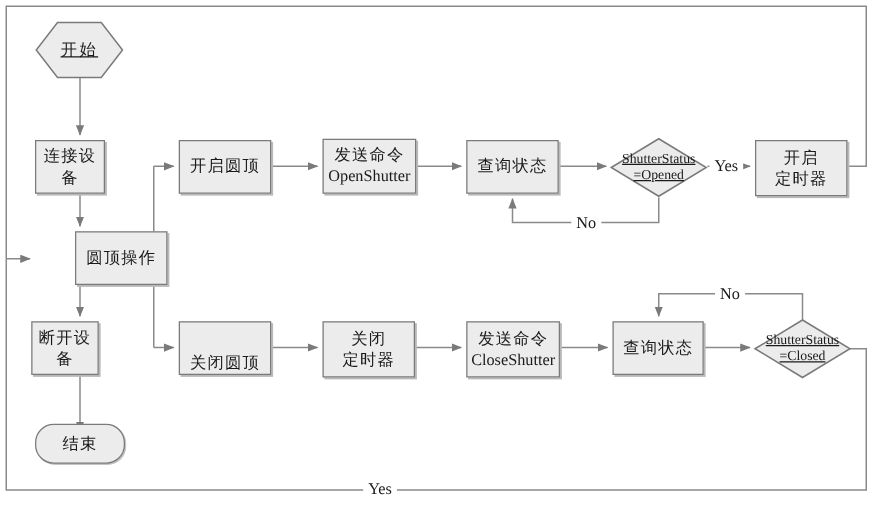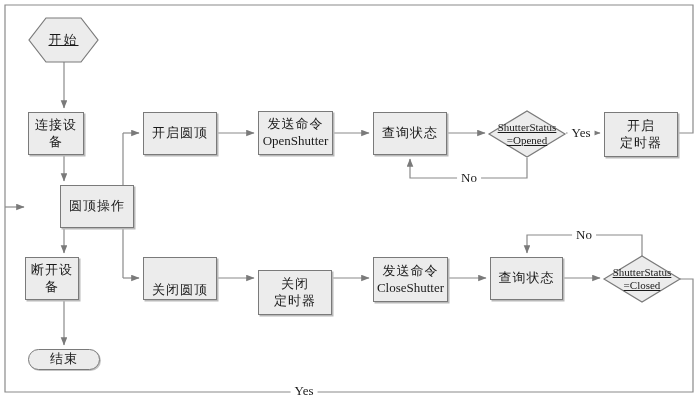--- a/index.html
+++ b/index.html
@@ -84,21 +84,21 @@
   </div>
 
   <div class="node" style="left:28px;top:185px;width:74px;height:43px;margin-left:32px;">
     <span>圆顶操作</span>
   </div>
 
   <div class="node" style="left:25px;top:257px;width:54px;height:43px;">
     <span>断开设备</span>
   </div>
 
-  <div class="node stadium" style="left:28px;top:349px;width:72px;height:21px;">
+  <div class="node stadium" style="left:28px;top:339px;width:72px;height:32px;">
     <span>结束</span>
   </div>
 
   <div class="node" style="left:143px;top:112px;width:74px;height:43px;">
     <span>开启圆顶</span>
   </div>
 
   <div class="node" style="left:258px;top:111px;width:75px;height:44px;">
     <span>发送命令</span>
     <span class="latin">OpenShutter</span>
@@ -115,21 +115,21 @@
 
   <div class="node" style="left:604px;top:112px;width:74px;height:45px;">
     <span>开启</span>
     <span>定时器</span>
   </div>
 
   <div class="node" style="left:143px;top:257px;width:74px;height:43px;justify-content:flex-end;">
     <span>关闭圆顶</span>
   </div>
 
-  <div class="node" style="left:258px;top:257px;width:74px;height:45px;margin-top:13px;">
+  <div class="node" style="left:258px;top:257px;width:74px;height:45px;">
     <span>关闭</span>
     <span>定时器</span>
   </div>
 
   <div class="node" style="left:373px;top:257px;width:75px;height:45px;">
     <span>发送命令</span>
     <span class="latin">CloseShutter</span>
   </div>
 
   <div class="node" style="left:490px;top:257px;width:73px;height:43px;">

